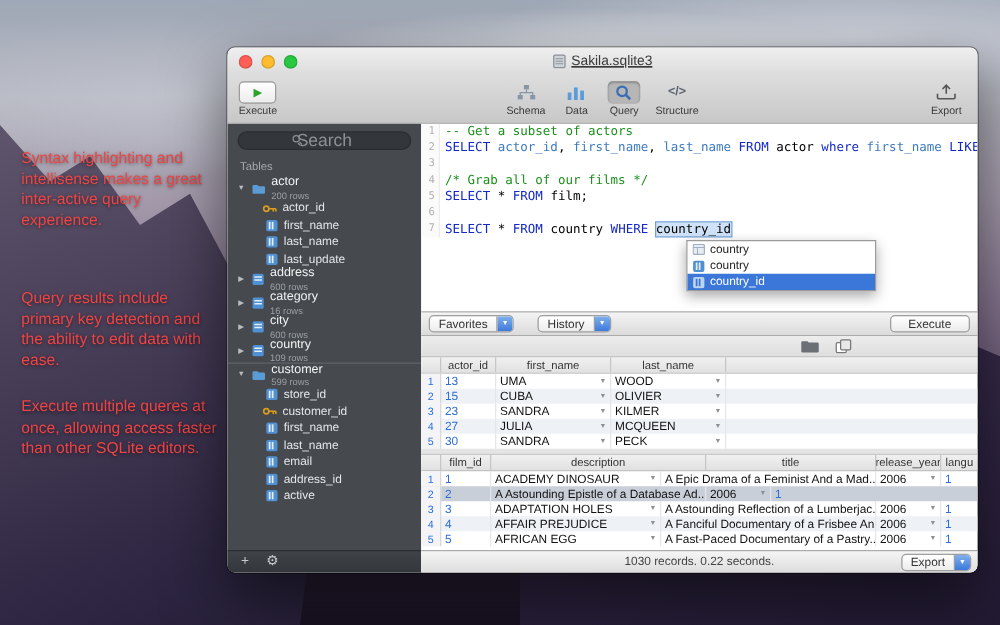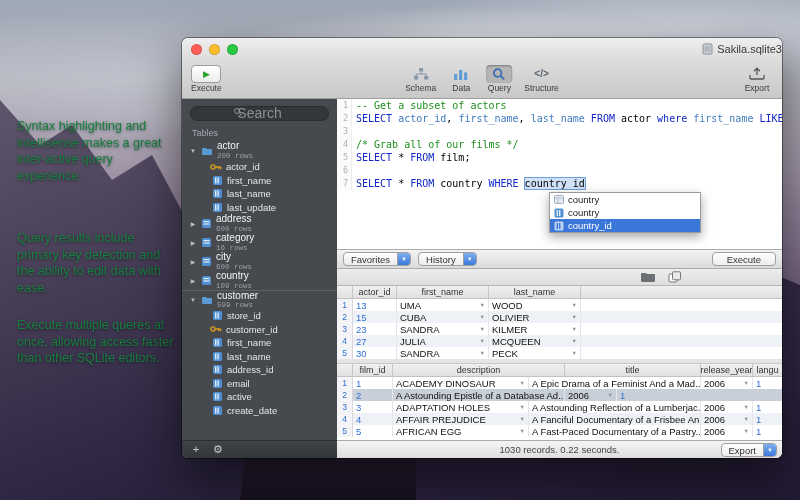--- a/index.html
+++ b/index.html
@@ -16,33 +16,33 @@
       radial-gradient(ellipse 420px 70px at 85% 6%, rgba(232,234,240,.6), transparent 70%),
       radial-gradient(ellipse 520px 90px at 18% 15%, rgba(205,208,218,.5), transparent 70%),
       radial-gradient(ellipse 600px 60px at 45% 22%, rgba(190,192,205,.35), transparent 70%); }
   .wp-mountain-left { position:absolute; inset:0;
     background:linear-gradient(160deg,#6a6178 0%,#4a4059 35%,#2d2541 65%,#191226 100%);
     clip-path:polygon(0% 20%,5% 29%,9% 25%,14% 36%,19% 31%,24% 46%,28% 42%,33% 62%,30% 100%,0% 100%); }
   .wp-mountain-right { position:absolute; inset:0;
     background:linear-gradient(170deg,#5b4b6d 0%,#3c2f50 55%,#221a33 100%);
     clip-path:polygon(52% 64%,60% 53%,68% 61%,77% 49%,86% 59%,94% 53%,100% 57%,100% 100%,52% 100%); }
 
-  .caption { position:absolute; width:162px; color:#15803d; font-size:12.5px; line-height:1.32;
+  .caption { position:absolute; width:162px; color:#ef4444; font-size:12.5px; line-height:1.32;
              text-shadow:0 1px 3px rgba(0,0,0,.5); }
   #cap1 { left:17px; top:118px; }
   #cap2 { left:17px; top:230px; }
   #cap3 { left:17px; top:317px; }
 
   
   .window { position:absolute; left:182px; top:38px; width:600px; height:420px;
             border-radius:6px; overflow:hidden; background:#fff; display:flex; flex-direction:column;
             box-shadow:0 20px 50px rgba(0,0,0,.55), 0 0 0 1px rgba(0,0,0,.4); }
 
   .titlebar { height:22px; flex:none; background:linear-gradient(#efefef,#dcdcdc);
-              position:relative; display:flex; align-items:center; justify-content:flex-end; }
+              position:relative; display:flex; align-items:center; justify-content:center;text-decoration:underline; }
   .lights { position:absolute; left:9px; top:6px; display:flex; gap:7px; }
   .light { width:11px; height:11px; border-radius:50%; border:1px solid rgba(0,0,0,.15); }
   .light.red { background:#ff5f57; } .light.yellow { background:#febc2e; } .light.green { background:#28c840; }
   .title { font-size:11px; color:#3a3a3a; display:flex; align-items:center; gap:4px; }
 
   .toolbar { height:39px; flex:none; background:linear-gradient(#dddddd,#c8c8c8);
              border-bottom:1px solid #9e9e9e; position:relative; display:flex; align-items:center; }
   .tb-item { display:flex; flex-direction:column; align-items:center; justify-content:center; gap:1px; }
   .tb-label { font-size:8.5px; color:#3b3b3b; line-height:1; }
   .tb-exec { margin-left:9px; }
@@ -67,21 +67,21 @@
          border:1.2px solid #8d9196; border-radius:50%; }
   .mag::after { content:""; position:absolute; left:4.5px; top:4.5px; width:3px; height:1.2px;
                 background:#8d9196; transform:rotate(45deg); }
   .section-label { font-size:9px; color:#a6abb1; padding:4px 0 3px 10px; }
   .tree { flex:1; min-height:0; overflow:hidden; }
   .t-row { height:19px; display:flex; align-items:center; gap:4px; padding-left:7px; }
   .t-row.sep-top { border-top:1px solid rgba(255,255,255,.14); }
   .disc { width:8px; font-size:6px; color:#b9bdc2; text-align:center; flex:none; line-height:1; }
   .t-meta { display:flex; flex-direction:column; line-height:1; }
   .t-name { font-size:10px; color:#f2f3f5; }
-  .t-rows { font-size:7.5px; color:#9ba0a6; margin-top:1.5px;font-family:Liberation Mono, monospace; }
+  .t-rows { font-size:7.5px; color:#9ba0a6; margin-top:1.5px; }
   .c-row { height:13.5px; display:flex; align-items:center; gap:4px; padding-left:30px;
            font-size:9.5px; color:#e4e6e9; }
   .sidebar-footer { margin-top:auto; height:18px; flex:none; background:linear-gradient(#3f4247,#33363a);
                     border-top:1px solid #2b2d31; display:flex; align-items:center; padding:0 5px; gap:4px; }
   .sf-btn { width:18px; height:13px; color:#c7cacd; font-size:11px; line-height:1;
             display:flex; align-items:center; justify-content:center; }
 
   
   .main { flex:1; min-width:0; display:flex; flex-direction:column; background:#fff; }
 
@@ -96,21 +96,21 @@
   .ac-target { background:#cfe2f8; outline:1px solid #6f9fd8; }
 
   .popup { position:absolute; left:212px; top:93px; width:152px; background:#fff;
            border:1px solid #9b9b9b; box-shadow:0 4px 10px rgba(0,0,0,.35); z-index:5; }
   .popup-row { height:13px; display:flex; align-items:center; gap:4px; padding:0 4px;
                font-size:9.5px; color:#222; font-family:"Liberation Sans",sans-serif; }
   .popup-row.sel { background:#3b77d8; color:#fff; }
 
   .querybar { height:20px; flex:none; background:linear-gradient(#f3f3f3,#dbdbdb);
               border-top:1px solid #ababab; border-bottom:1px solid #ababab;
-              display:flex; align-items:center; padding:0 6px; gap:7px; }
+              display:flex; align-items:center; padding:0 6px; gap:19px; }
   .split-btn { display:flex; height:14px; border:1px solid #9f9f9f; border-radius:4px; overflow:hidden;
                background:linear-gradient(#ffffff,#ececec); }
   .sb-label { padding:0 7px; font-size:9.5px; color:#333; display:flex; align-items:center; }
   .sb-arrow { width:13px; background:linear-gradient(#7fb0ef,#3c79d9); color:#fff; font-size:5.5px;
               display:flex; align-items:center; justify-content:center; border-left:1px solid #9f9f9f; }
   .push-btn { margin-left:auto; height:14px; border:1px solid #9f9f9f; border-radius:4px;
               background:linear-gradient(#ffffff,#ececec); font-size:9.5px; color:#333;
               display:flex; align-items:center; padding:0 14px; }
 
   .rtoolbar { height:17px; flex:none; background:linear-gradient(#ededed,#dedede);
@@ -376,45 +376,37 @@
                 <rect x="5.4" y="2.5" width="1.4" height="6" fill="#fff" opacity=".85"></rect>
               </svg>
             <span>last_name</span>
           </div>
           <div class="c-row">
             <svg width="11" height="11">
                 <rect x="1" y="1" width="9" height="9" rx="1.5" fill="#4f8fd2"></rect>
                 <rect x="3" y="2.5" width="1.4" height="6" fill="#fff" opacity=".85"></rect>
                 <rect x="5.4" y="2.5" width="1.4" height="6" fill="#fff" opacity=".85"></rect>
               </svg>
+            <span>email</span>
+          </div>
+          <div class="c-row">
+            <svg width="11" height="11">
+                <rect x="1" y="1" width="9" height="9" rx="1.5" fill="#4f8fd2"></rect>
+                <rect x="3" y="2.5" width="1.4" height="6" fill="#fff" opacity=".85"></rect>
+                <rect x="5.4" y="2.5" width="1.4" height="6" fill="#fff" opacity=".85"></rect>
+              </svg>
             <span>address_id</span>
           </div>
           <div class="c-row">
             <svg width="11" height="11">
                 <rect x="1" y="1" width="9" height="9" rx="1.5" fill="#4f8fd2"></rect>
                 <rect x="3" y="2.5" width="1.4" height="6" fill="#fff" opacity=".85"></rect>
                 <rect x="5.4" y="2.5" width="1.4" height="6" fill="#fff" opacity=".85"></rect>
               </svg>
-            <span>email</span>
-          </div>
-          <div class="c-row">
-            <svg width="11" height="11">
-                <rect x="1" y="1" width="9" height="9" rx="1.5" fill="#4f8fd2"></rect>
-                <rect x="3" y="2.5" width="1.4" height="6" fill="#fff" opacity=".85"></rect>
-                <rect x="5.4" y="2.5" width="1.4" height="6" fill="#fff" opacity=".85"></rect>
-              </svg>
             <span>active</span>
-          </div>
-          <div class="c-row">
-            <svg width="11" height="11">
-                <rect x="1" y="1" width="9" height="9" rx="1.5" fill="#4f8fd2"></rect>
-                <rect x="3" y="2.5" width="1.4" height="6" fill="#fff" opacity=".85"></rect>
-                <rect x="5.4" y="2.5" width="1.4" height="6" fill="#fff" opacity=".85"></rect>
-              </svg>
-            <span>create_date</span>
           </div>
         </div>
 
         <div class="sidebar-footer">
           <span class="sf-btn">+</span>
           <span class="sf-btn">⚙</span>
         </div>
       </aside>
 
       <div class="main">

